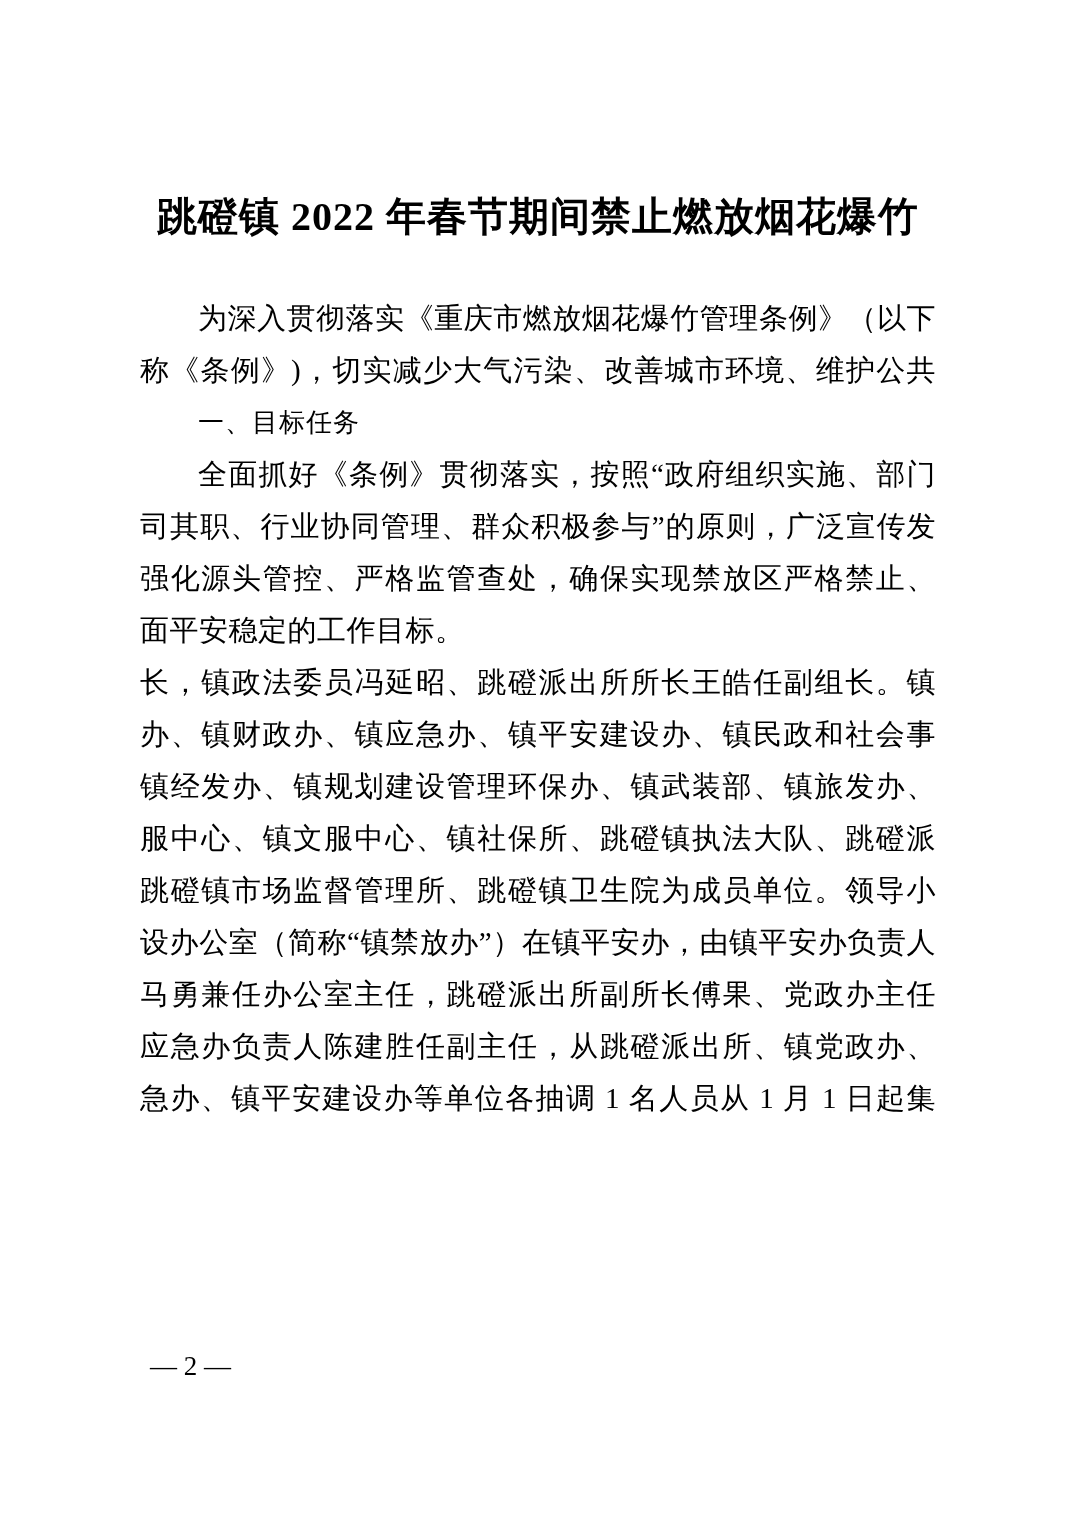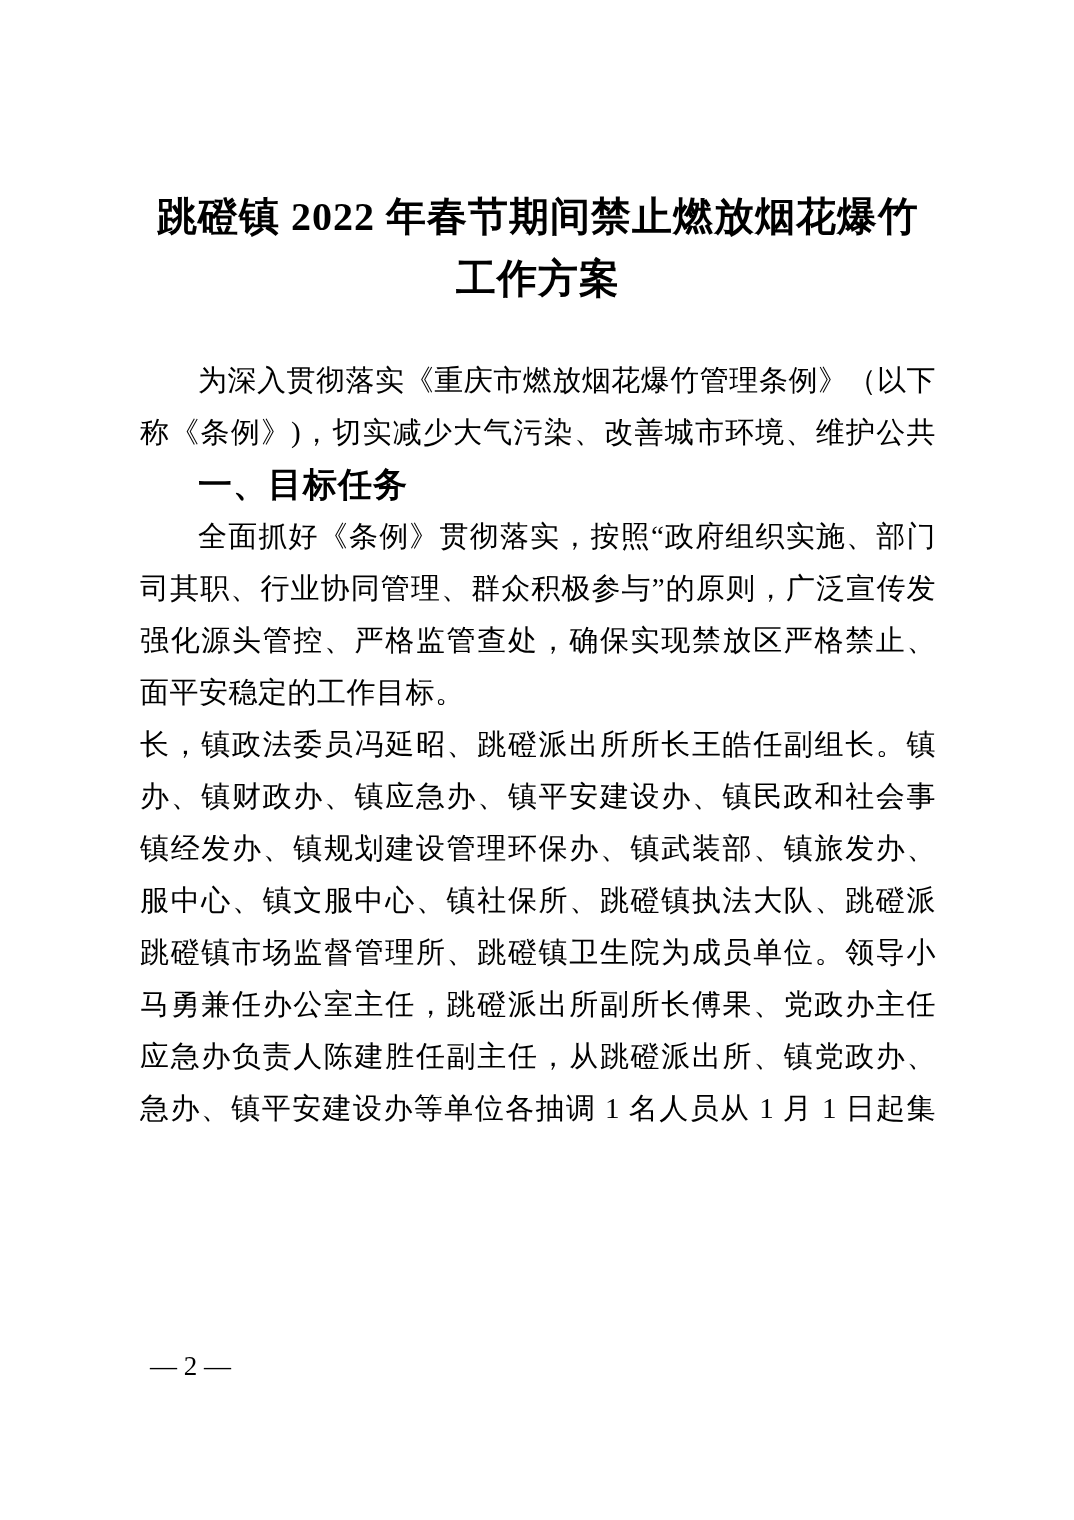--- a/index.html
+++ b/index.html
@@ -43,64 +43,64 @@
     white-space: nowrap;
   }
   .body-line.fill {
     white-space: normal;
     text-align-last: justify;
   }
   .body-line.indent {
     text-indent: 58px;
   }
   .section-heading {
-    font-size: 34px;
+    font-size: 26px;
     line-height: 52px;
     height: 52px;
-    font-weight: bold;
+    font-weight: normal;
     font-family: "Liberation Sans", "DejaVu Sans", sans-serif;
     padding-left: 58px;
     letter-spacing: 1px;
   }
   .page-number {
     position: absolute;
     left: 150px;
     top: 1346px;
     font-size: 27px;
     line-height: 40px;
     font-family: "Liberation Serif", "DejaVu Serif", serif;
   }
 </style>
 </head>
 <body>
 
 <div class="page">
   <div class="content">
 
     <div class="doc-title">跳磴镇 2022 年春节期间禁止燃放烟花爆竹</div>
-    <div class="doc-title">工作方案</div>
 
     <div class="title-gap"></div>
 
     <div class="body-line indent fill">为深入贯彻落实《重庆市燃放烟花爆竹管理条例》（以下简</div>
     <div class="body-line fill">称《条例》)，切实减少大气污染、改善城市环境、维护公共安全，</div>
 
     <div class="section-heading">一、目标任务</div>
 
     <div class="body-line indent fill">全面抓好《条例》贯彻落实，按照“政府组织实施、部门各</div>
     <div class="body-line fill">司其职、行业协同管理、群众积极参与”的原则，广泛宣传发动、</div>
     <div class="body-line fill">强化源头管控、严格监管查处，确保实现禁放区严格禁止、社会</div>
     <div class="body-line">面平安稳定的工作目标。</div>
 
 
     <div class="body-line fill">长，镇政法委员冯延昭、跳磴派出所所长王皓任副组长。镇党政</div>
     <div class="body-line fill">办、镇财政办、镇应急办、镇平安建设办、镇民政和社会事务办、</div>
     <div class="body-line fill">镇经发办、镇规划建设管理环保办、镇武装部、镇旅发办、镇农</div>
     <div class="body-line fill">服中心、镇文服中心、镇社保所、跳磴镇执法大队、跳磴派出所、</div>
     <div class="body-line fill">跳磴镇市场监督管理所、跳磴镇卫生院为成员单位。领导小组下</div>
+    <div class="body-line fill">设办公室（简称“镇禁放办”）在镇平安办，由镇平安办负责人</div>
     <div class="body-line fill">马勇兼任办公室主任，跳磴派出所副所长傅果、党政办主任李刚、</div>
     <div class="body-line fill">应急办负责人陈建胜任副主任，从跳磴派出所、镇党政办、镇应</div>
     <div class="body-line fill">急办、镇平安建设办等单位各抽调 1 名人员从 1 月 1 日起集中</div>
 
   </div>
 
   <div class="page-number">— 2 —</div>
 </div>
 
 </body></html>

